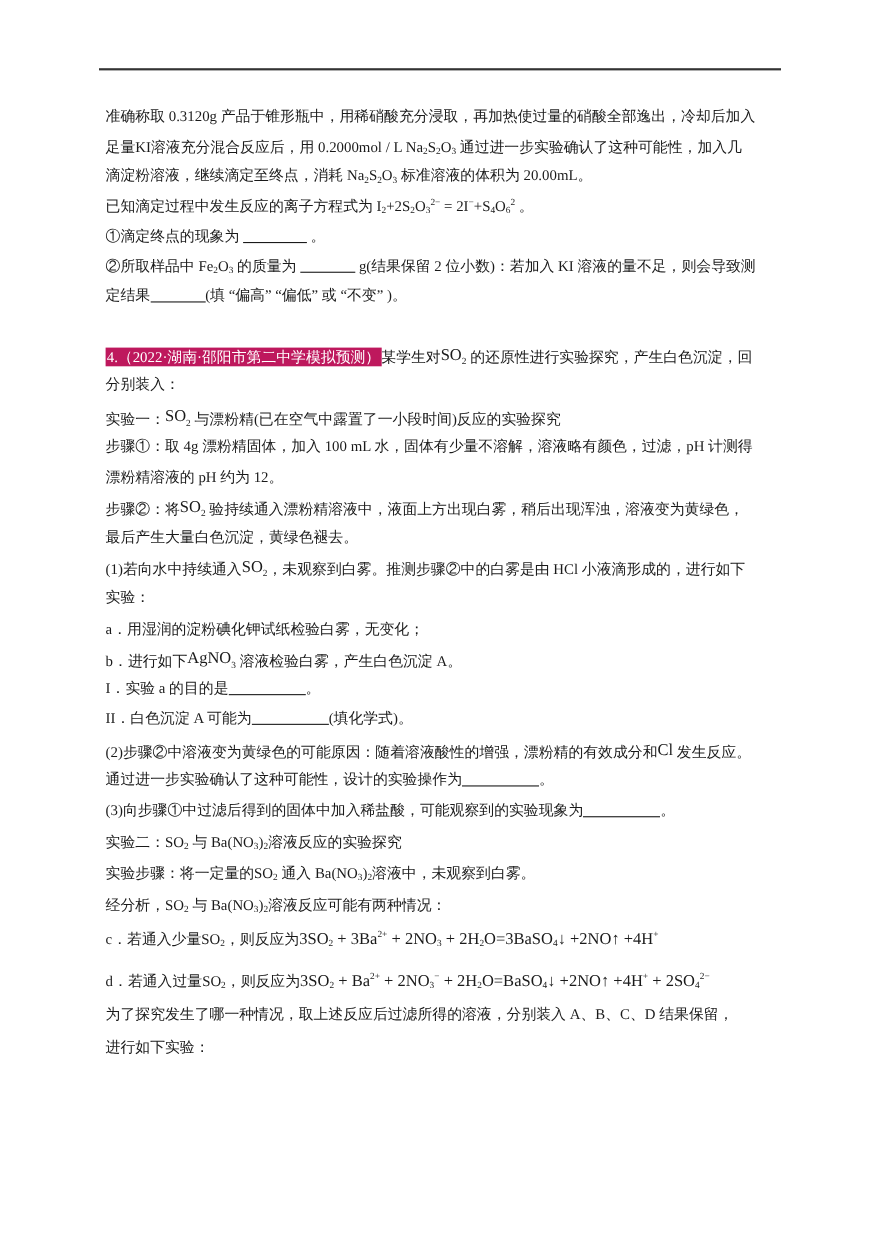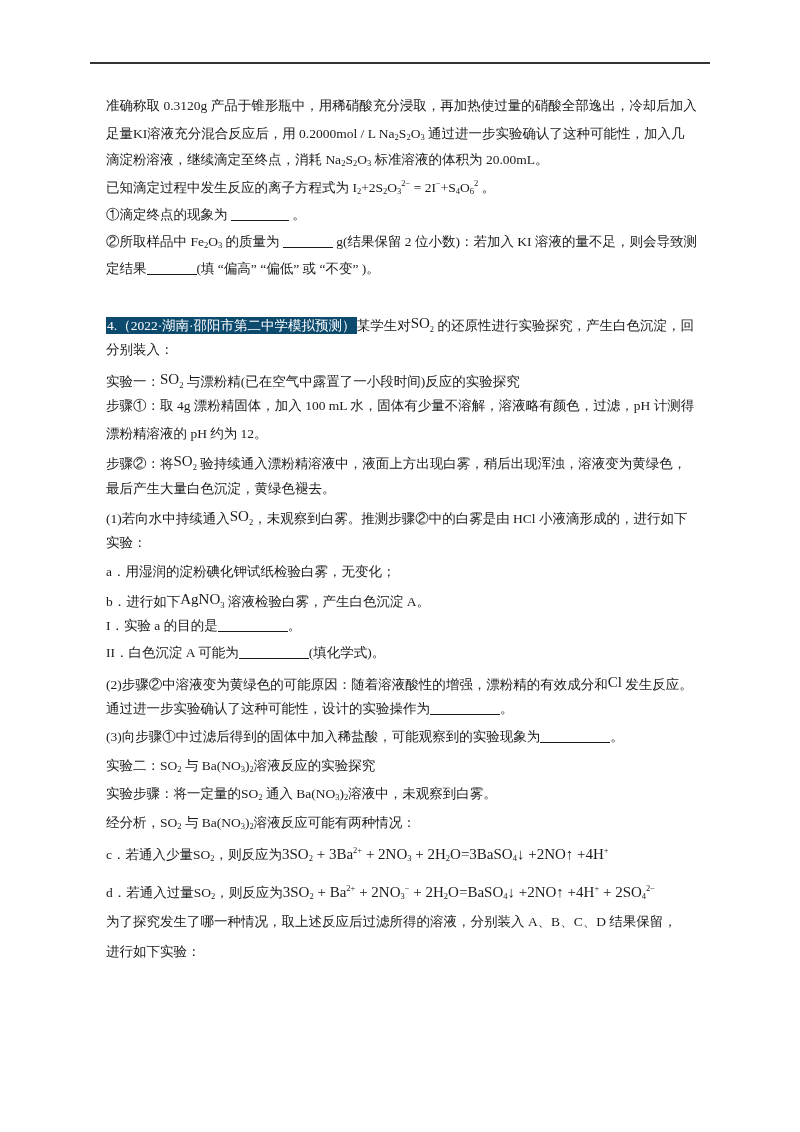--- a/index.html
+++ b/index.html
@@ -1,21 +1,21 @@
 <!DOCTYPE html>
 <html><head>
 <meta charset="utf-8">
 <style>
   html, body { margin: 0; padding: 0; background: #ffffff; }
   body { width: 800px; height: 1132px; position: relative; overflow: hidden;
          font-family: "Liberation Serif", "DejaVu Serif", serif; color: #1a1a1a; }
   .rule { position: absolute; left: 90px; top: 62px; width: 620px; height: 2px; background: #333; }
   .page { position: absolute; left: 90px; top: 94px; width: 620px; font-size: 13.5px; }
-  .line { position: absolute; left: 16px; white-space: nowrap; line-height: 20px; }
-  .hl { background: #0c4a6e; color: #ffffff; padding: 1px 1px; }
+  .line { position: absolute; left: 6px; white-space: nowrap; line-height: 20px; }
+  .hl { background: #be185d; color: #ffffff; padding: 1px 1px; }
   sub { font-size: 8.5px; vertical-align: -2px; line-height: 0; }
   sup { font-size: 8.5px; vertical-align: 6px; line-height: 0; }
   .big { font-size: 15px; vertical-align: 2px; }
   .blank { display: inline-block; border-bottom: 1px solid #1a1a1a; height: 14px; vertical-align: -2px; }
 </style>
 </head>
 <body>
 
 <div class="rule"></div>
 

